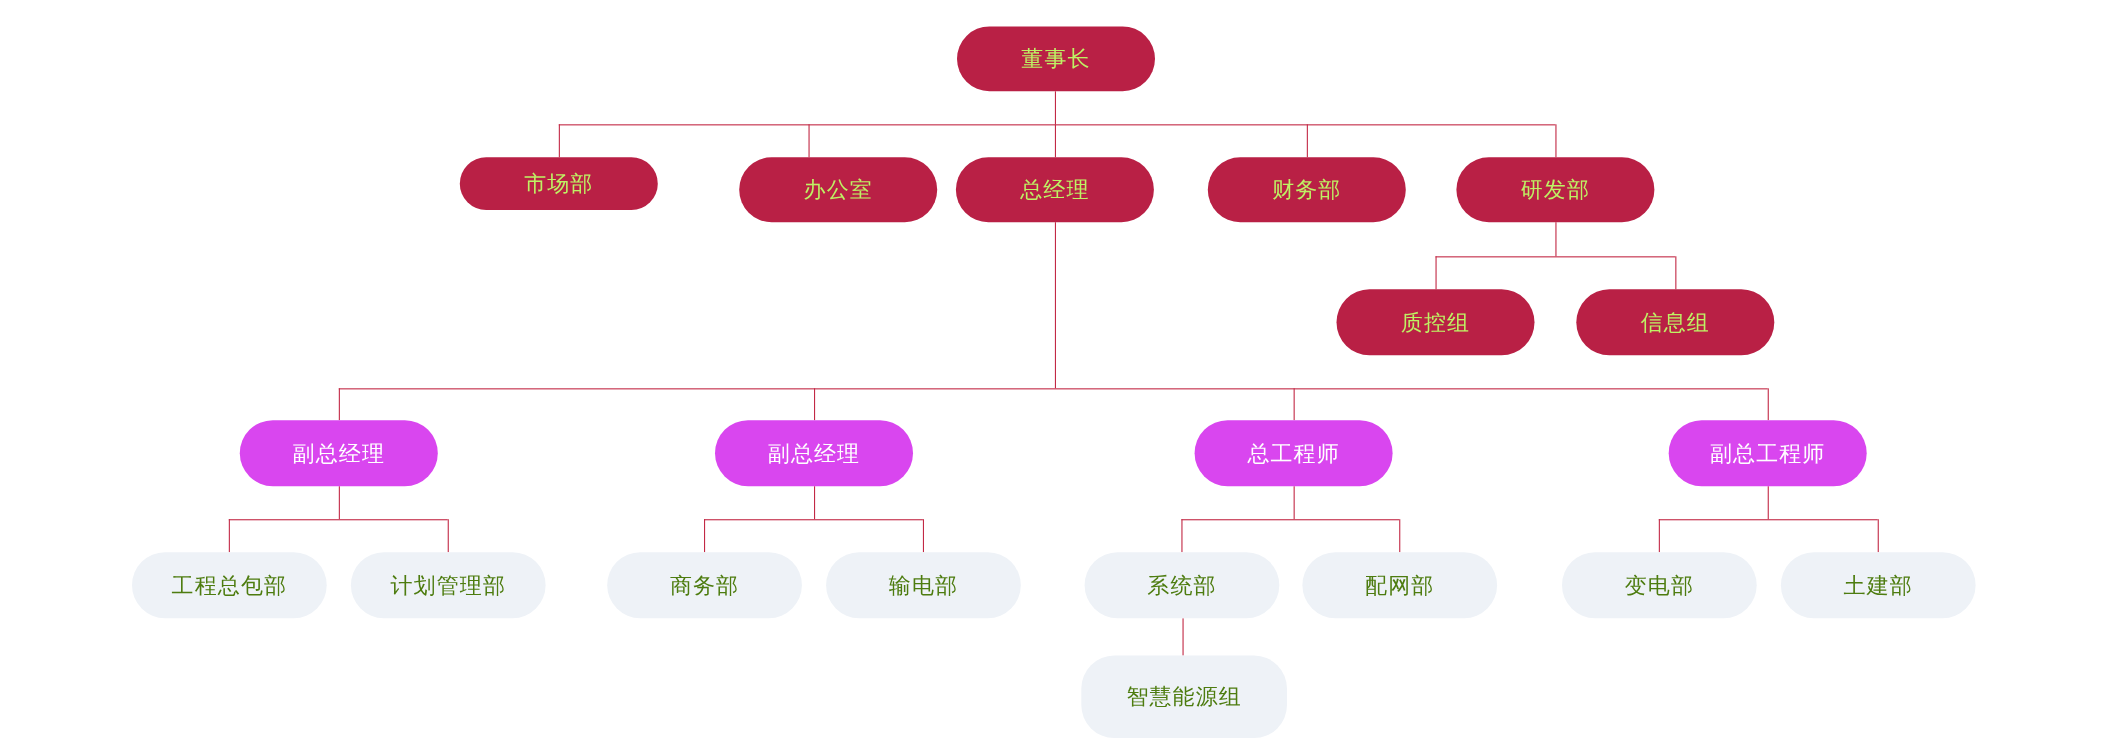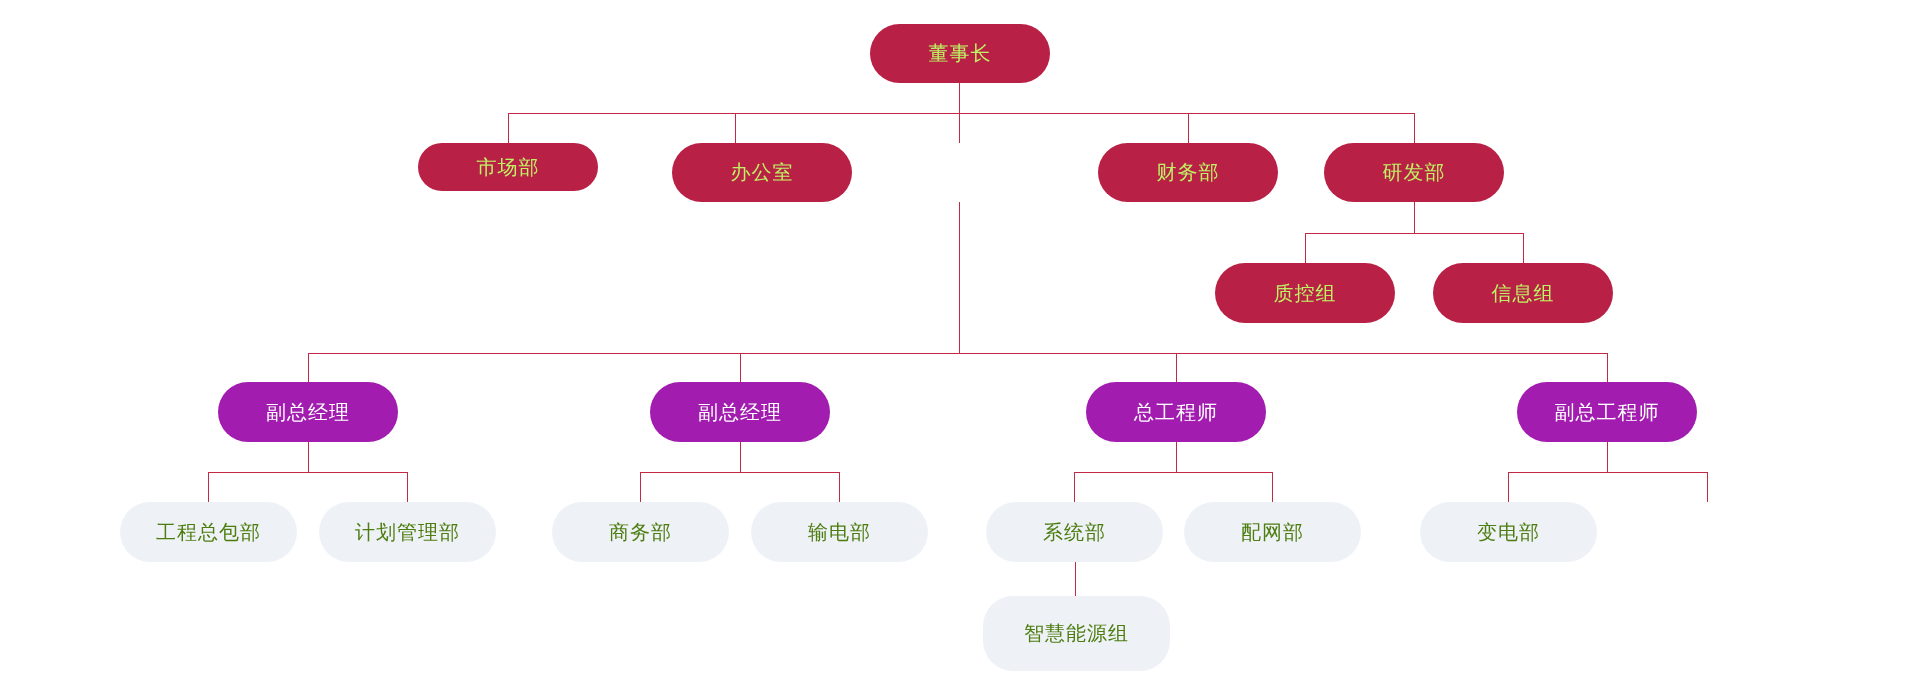--- a/index.html
+++ b/index.html
@@ -26,21 +26,21 @@
     white-space: nowrap;
     box-sizing: border-box;
     z-index: 2;
   }
   .node.primary {
     background: #b92045;
     color: #bef264;
     font-weight: 500;
   }
   .node.secondary {
-    background: #a21caf;
+    background: #d946ef;
     color: #ffffff;
     font-weight: 500;
   }
   .node.tertiary {
     background: #eef2f7;
     color: #4d7c0f;
     font-weight: 400;
   }
   .vline, .hline {
     position: absolute;
@@ -94,34 +94,36 @@
   <div class="hline" style="left:1508px;top:472px;width:199px;"></div>
   <div class="vline" style="left:1508px;top:472px;height:30px;"></div>
   <div class="vline" style="left:1707px;top:472px;height:30px;"></div>
 
   <div class="vline" style="left:1075px;top:562px;height:34px;"></div>
 
   <div class="node primary" style="left:870px;top:24px;width:180px;height:59px;">董事长</div>
 
   <div class="node primary" style="left:418px;top:143px;width:180px;height:48px;">市场部</div>
   <div class="node primary" style="left:672px;top:143px;width:180px;height:59px;">办公室</div>
+  <div class="node primary" style="left:869px;top:143px;width:180px;height:59px;">总经理</div>
   <div class="node primary" style="left:1098px;top:143px;width:180px;height:59px;">财务部</div>
   <div class="node primary" style="left:1324px;top:143px;width:180px;height:59px;">研发部</div>
 
   <div class="node primary" style="left:1215px;top:263px;width:180px;height:60px;">质控组</div>
   <div class="node primary" style="left:1433px;top:263px;width:180px;height:60px;">信息组</div>
 
   <div class="node secondary" style="left:218px;top:382px;width:180px;height:60px;">副总经理</div>
   <div class="node secondary" style="left:650px;top:382px;width:180px;height:60px;">副总经理</div>
   <div class="node secondary" style="left:1086px;top:382px;width:180px;height:60px;">总工程师</div>
   <div class="node secondary" style="left:1517px;top:382px;width:180px;height:60px;">副总工程师</div>
 
   <div class="node tertiary" style="left:120px;top:502px;width:177px;height:60px;">工程总包部</div>
   <div class="node tertiary" style="left:319px;top:502px;width:177px;height:60px;">计划管理部</div>
   <div class="node tertiary" style="left:552px;top:502px;width:177px;height:60px;">商务部</div>
   <div class="node tertiary" style="left:751px;top:502px;width:177px;height:60px;">输电部</div>
   <div class="node tertiary" style="left:986px;top:502px;width:177px;height:60px;">系统部</div>
   <div class="node tertiary" style="left:1184px;top:502px;width:177px;height:60px;">配网部</div>
   <div class="node tertiary" style="left:1420px;top:502px;width:177px;height:60px;">变电部</div>
+  <div class="node tertiary" style="left:1619px;top:502px;width:177px;height:60px;">土建部</div>
 
   <div class="node tertiary" style="left:983px;top:596px;width:187px;height:75px;">智慧能源组</div>
 
 </div>
 
 </body></html>

